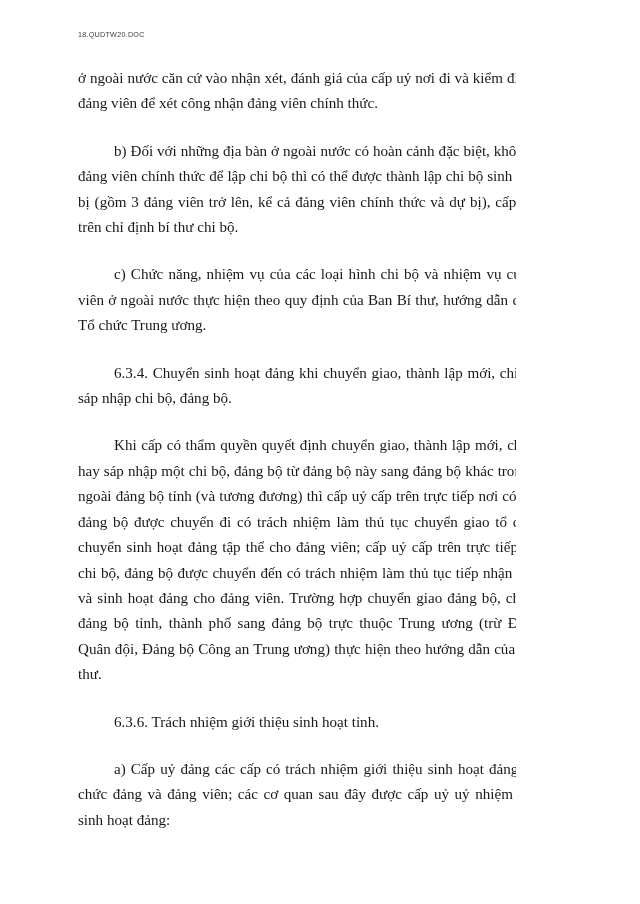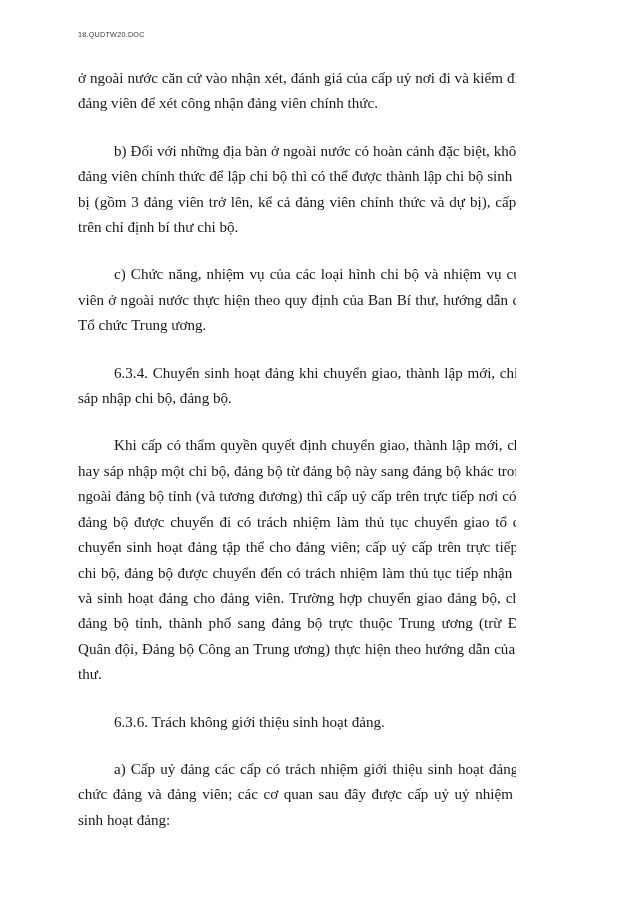--- a/index.html
+++ b/index.html
@@ -86,18 +86,18 @@
     <p class="para indent gap last-left">b) Đối với những địa bàn ở ngoài nước có hoàn cảnh đặc biệt, không đủ 3 đảng viên chính thức để lập chi bộ thì có thể được thành lập chi bộ sinh hoạt dự bị (gồm 3 đảng viên trở lên, kể cả đảng viên chính thức và dự bị), cấp uỷ cấp trên chỉ định bí thư chi bộ.</p>
 
     <p class="para indent gap last-left">c) Chức năng, nhiệm vụ của các loại hình chi bộ và nhiệm vụ của đảng viên ở ngoài nước thực hiện theo quy định của Ban Bí thư, hướng dẫn của Ban Tổ chức Trung ương.</p>
 
     <p class="para indent gap last-left">6.3.4. Chuyển sinh hoạt đảng khi chuyển giao, thành lập mới, chia cảnh, sáp nhập chi bộ, đảng bộ.</p>
 
     <p class="para indent gap last-left">Khi cấp có thẩm quyền quyết định chuyển giao, thành lập mới, chia tách hay sáp nhập một chi bộ, đảng bộ từ đảng bộ này sang đảng bộ khác trong hoặc ngoài đảng bộ tỉnh (và tương đương) thì cấp uỷ cấp trên trực tiếp nơi có chi bộ, đảng bộ được chuyển đi có trách nhiệm làm thủ tục chuyển giao tổ chức và chuyển sinh hoạt đảng tập thể cho đảng viên; cấp uỷ cấp trên trực tiếp nơi có chi bộ, đảng bộ được chuyển đến có trách nhiệm làm thủ tục tiếp nhận tổ chức và sinh hoạt đảng cho đảng viên. Trường hợp chuyển giao đảng bộ, chi bộ từ đảng bộ tỉnh, thành phố sang đảng bộ trực thuộc Trung ương (trừ Đảng bộ Quân đội, Đảng bộ Công an Trung ương) thực hiện theo hướng dẫn của Ban Bí thư.</p>
 
 
 
-    <p class="para indent gap last-left">6.3.6. Trách không giới thiệu sinh hoạt đảng.</p>
+    <p class="para indent gap last-left">6.3.6. Trách nhiệm giới thiệu sinh hoạt tỉnh.</p>
 
     <p class="para indent gap last-left">a) Cấp uỷ đảng các cấp có trách nhiệm giới thiệu sinh hoạt đảng cho tổ chức đảng và đảng viên; các cơ quan sau đây được cấp uỷ uỷ nhiệm chuyển sinh hoạt đảng:</p>
 
   </div>
 </div>
 
 </body></html>

